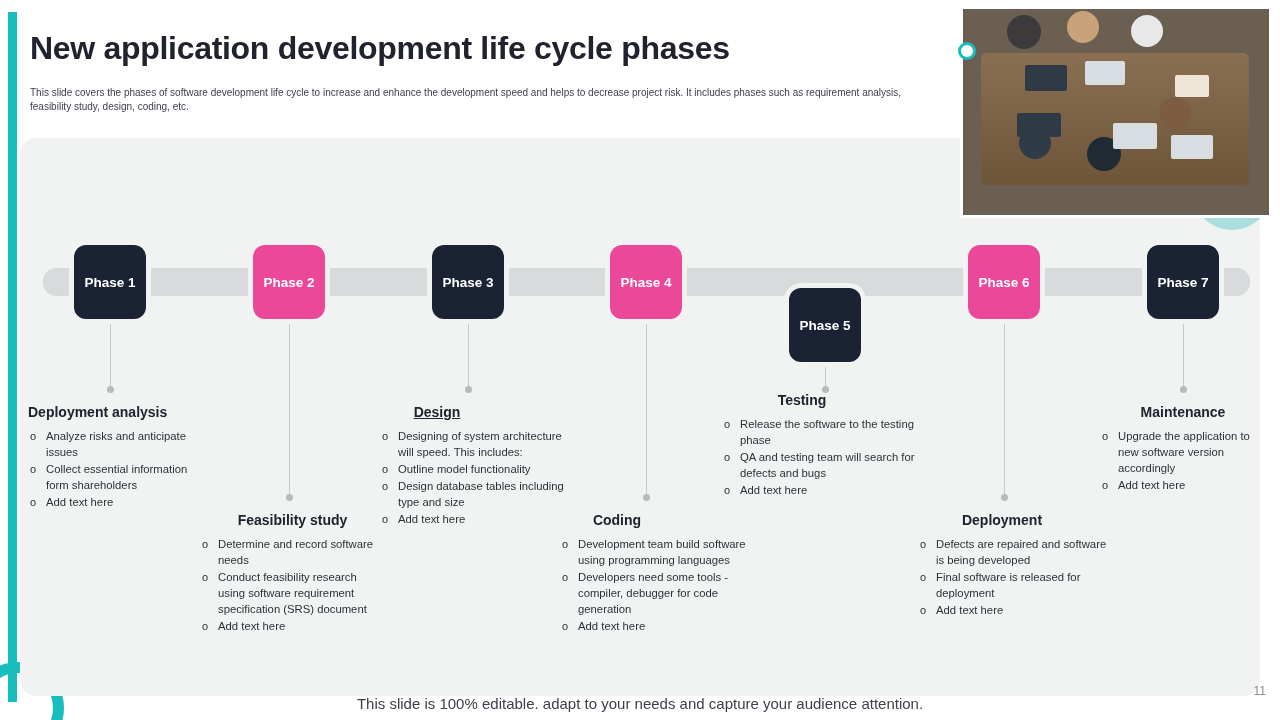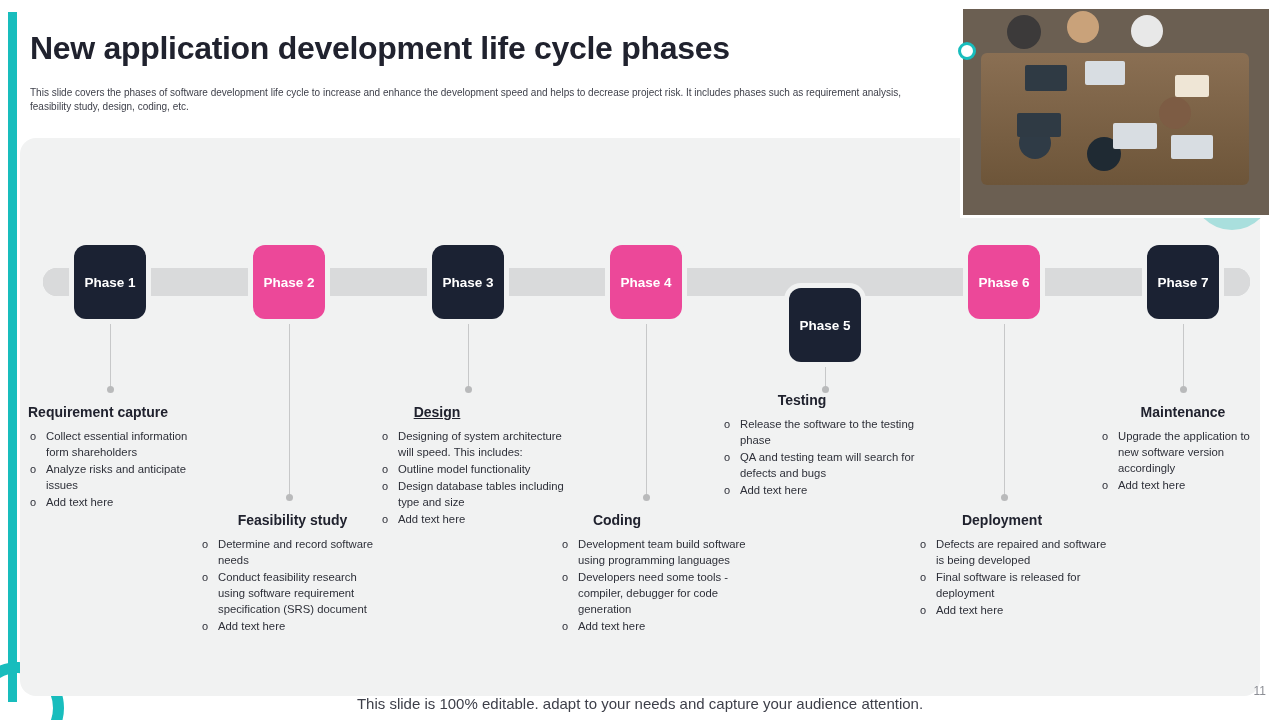--- a/index.html
+++ b/index.html
@@ -183,24 +183,24 @@
     <span>Phase 5</span>
   </div>
   <div class="phase teal" style="left:968px;top:245px;">
     <span>Phase 6</span>
   </div>
   <div class="phase dark" style="left:1147px;top:245px;">
     <span>Phase 7</span>
   </div>
 
   <div class="block" style="left:28px;top:404px;width:180px;">
-    <h3>Requirement capture</h3>
-    <ul>
+    <h3>Deployment analysis</h3>
+    <ul>
+      <li>Analyze risks and anticipate issues</li>
       <li>Collect essential information form shareholders</li>
-      <li>Analyze risks and anticipate issues</li>
       <li>Add text here</li>
     </ul>
   </div>
 
   <div class="block" style="left:200px;top:512px;width:185px;">
     <h3 style="text-align:center;">Feasibility study</h3>
     <ul>
       <li>Determine and record software needs</li>
       <li>Conduct feasibility research using software requirement specification (SRS) document</li>
       <li>Add text here</li>

